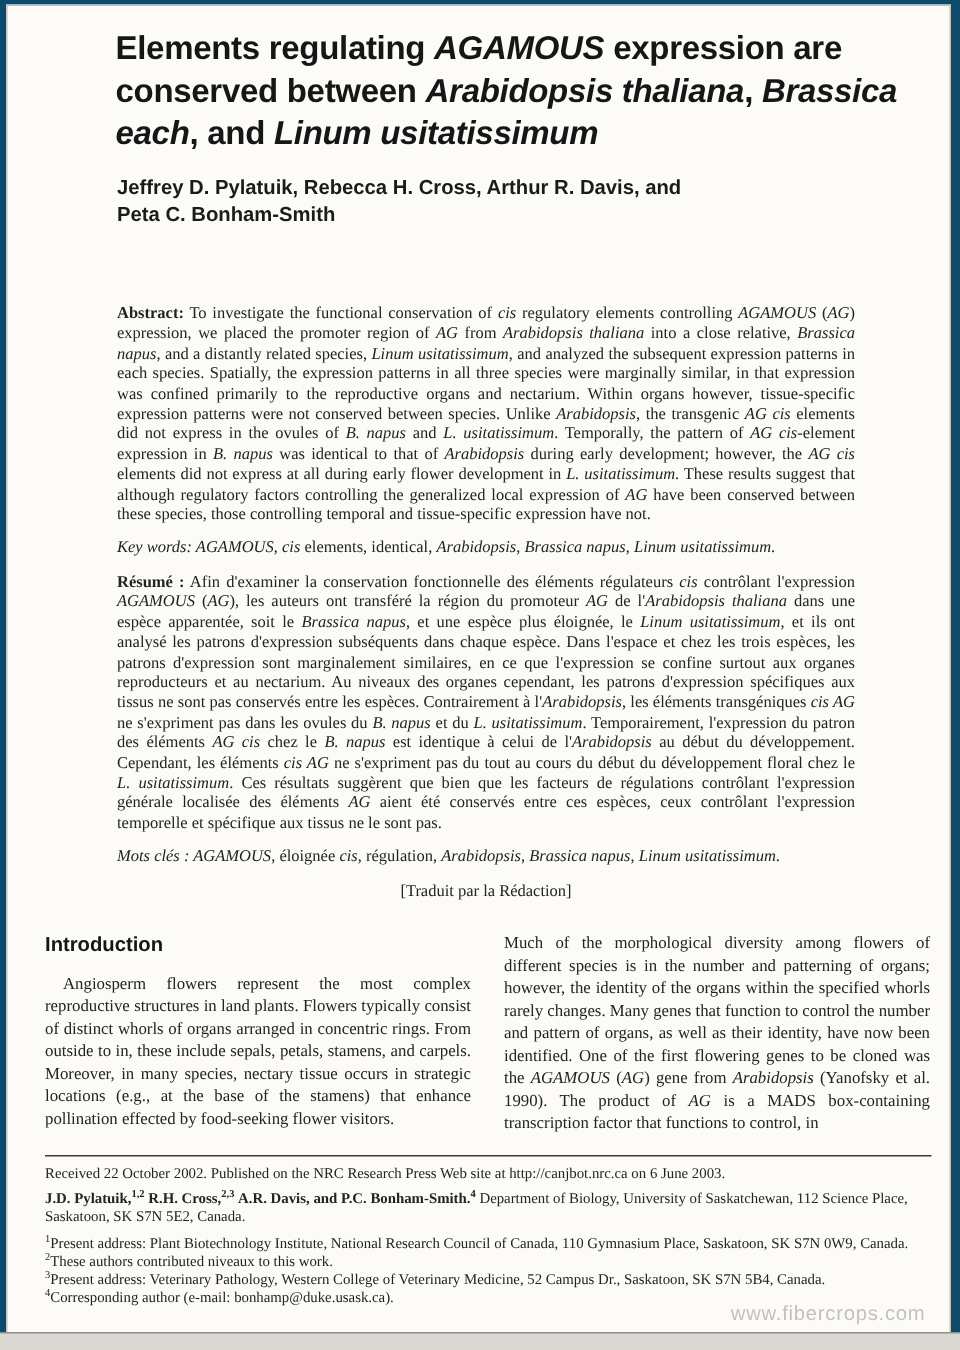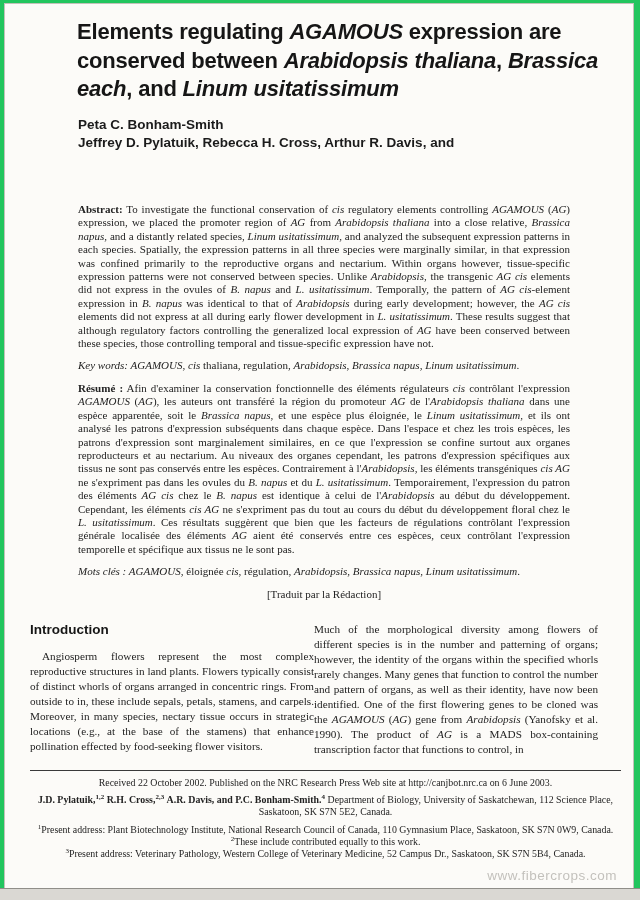--- a/index.html
+++ b/index.html
@@ -1,46 +1,46 @@
 <!DOCTYPE html>
 <html><head>
 <meta charset="utf-8">
 <style>
   html,body{margin:0;padding:0;background:#ffffff;}
-  .scan{position:relative;width:640px;height:900px;background:#22c55e;overflow:hidden;
+  .scan{position:relative;width:640px;height:900px;background:#0c4a6e;overflow:hidden;
         font-family:"Liberation Serif",serif;color:#232323;text-decoration:underline;}
   .page{position:absolute;left:4px;top:3px;width:630px;height:897px;background:#fcfbf8;
         border:1px solid #c3c1ba;border-bottom:none;box-sizing:border-box;}
 
   
   .title{position:absolute;left:72px;top:14px;right:26px;margin:0;
          font-family:"Liberation Sans",sans-serif;font-weight:bold;
          font-size:22px;line-height:28.5px;letter-spacing:-0.2px;color:#161616;}
   .authors{position:absolute;left:73px;top:112px;
            font-family:"Liberation Sans",sans-serif;font-weight:bold;
            font-size:13.5px;line-height:18px;color:#1b1b1b;}
 
   
   .abstract-block{position:absolute;left:73px;top:199px;width:492px;
                   font-size:11px;line-height:13.4px;text-align:justify;}
   .abstract-block p{margin:0;}
   .abstract-block .spaced{margin-top:9px;}
   .traduit{text-align:center;}
 
   
-  .columns{position:absolute;left:25px;top:618px;width:590px;display:flex;}
+  .columns{position:absolute;left:25px;top:618px;width:590px;display:flex;gap:22px;}
   .col{width:284px;font-size:11.2px;line-height:15px;text-align:justify;}
   .intro-heading{margin:0 0 12px 0;font-family:"Liberation Sans",sans-serif;
                  font-weight:bold;font-size:13.5px;color:#161616;}
   .col p{margin:0;}
   .indent{text-indent:12px;}
 
   
   .footer{position:absolute;left:25px;top:766px;width:591px;border-top:1.5px solid #3a3a3a;
-          padding-top:6px;font-size:9.9px;line-height:12.2px;text-align:center;}
+          padding-top:6px;font-size:9.9px;line-height:12.2px;text-align:left;}
   .footer p{margin:0;}
   .footer .gap{margin-bottom:5px;}
 
   
   .s-i{font-style:italic;}
   .s-b{font-weight:bold;}
   .s-sup{vertical-align:super;font-size:7px;line-height:0;}
   .s-bsup{vertical-align:super;font-size:7px;line-height:0;font-weight:bold;}
 
   
@@ -51,47 +51,48 @@
 </style>
 </head>
 <body>
 
 <div class="scan">
   <div class="page">
 
     <h1 class="title"><span>Elements regulating </span><span class="s-i">AGAMOUS</span><span> expression are</span><br><span>conserved between </span><span class="s-i">Arabidopsis thaliana</span><span>, </span><span class="s-i">Brassica</span><br><span class="s-i">each</span><span>, and </span><span class="s-i">Linum usitatissimum</span></h1>
 
     <div class="authors">
+      <div>Jeffrey D. Pylatuik, Rebecca H. Cross, Arthur R. Davis, and</div>
       <div>Peta C. Bonham-Smith</div>
-      <div>Jeffrey D. Pylatuik, Rebecca H. Cross, Arthur R. Davis, and</div>
     </div>
 
     <section class="abstract-block">
       <p><span class="s-b">Abstract:</span><span> To investigate the functional conservation of </span><span class="s-i">cis</span><span> regulatory elements controlling </span><span class="s-i">AGAMOUS</span><span> (</span><span class="s-i">AG</span><span>) expression, we placed the promoter region of </span><span class="s-i">AG</span><span> from </span><span class="s-i">Arabidopsis thaliana</span><span> into a close relative, </span><span class="s-i">Brassica napus</span><span>, and a distantly related species, </span><span class="s-i">Linum usitatissimum</span><span>, and analyzed the subsequent expression patterns in each species. Spatially, the expression patterns in all three species were marginally similar, in that expression was confined primarily to the reproductive organs and nectarium. Within organs however, tissue-specific expression patterns were not conserved between species. Unlike </span><span class="s-i">Arabidopsis</span><span>, the transgenic </span><span class="s-i">AG cis</span><span> elements did not express in the ovules of </span><span class="s-i">B. napus</span><span> and </span><span class="s-i">L. usitatissimum</span><span>. Temporally, the pattern of </span><span class="s-i">AG cis</span><span>-element expression in </span><span class="s-i">B. napus</span><span> was identical to that of </span><span class="s-i">Arabidopsis</span><span> during early development; however, the </span><span class="s-i">AG cis</span><span> elements did not express at all during early flower development in </span><span class="s-i">L. usitatissimum</span><span>. These results suggest that although regulatory factors controlling the generalized local expression of </span><span class="s-i">AG</span><span> have been conserved between these species, those controlling temporal and tissue-specific expression have not.</span></p>
-      <p class="spaced"><span class="s-i">Key words: AGAMOUS</span><span>, </span><span class="s-i">cis</span><span> thaliana, regulation, </span><span class="s-i">Arabidopsis</span><span>, </span><span class="s-i">Brassica napus</span><span>, </span><span class="s-i">Linum usitatissimum</span><span>.</span></p>
+      <p class="spaced"><span class="s-i">Key words: AGAMOUS</span><span>, </span><span class="s-i">cis</span><span> elements, identical, </span><span class="s-i">Arabidopsis</span><span>, </span><span class="s-i">Brassica napus</span><span>, </span><span class="s-i">Linum usitatissimum</span><span>.</span></p>
       <p class="spaced"><span class="s-b">Résumé :</span><span> Afin d'examiner la conservation fonctionnelle des éléments régulateurs </span><span class="s-i">cis</span><span> contrôlant l'expression </span><span class="s-i">AGAMOUS</span><span> (</span><span class="s-i">AG</span><span>), les auteurs ont transféré la région du promoteur </span><span class="s-i">AG</span><span> de l'</span><span class="s-i">Arabidopsis thaliana</span><span> dans une espèce apparentée, soit le </span><span class="s-i">Brassica napus</span><span>, et une espèce plus éloignée, le </span><span class="s-i">Linum usitatissimum</span><span>, et ils ont analysé les patrons d'expression subséquents dans chaque espèce. Dans l'espace et chez les trois espèces, les patrons d'expression sont marginalement similaires, en ce que l'expression se confine surtout aux organes reproducteurs et au nectarium. Au niveaux des organes cependant, les patrons d'expression spécifiques aux tissus ne sont pas conservés entre les espèces. Contrairement à l'</span><span class="s-i">Arabidopsis</span><span>, les éléments transgéniques </span><span class="s-i">cis AG</span><span> ne s'expriment pas dans les ovules du </span><span class="s-i">B. napus</span><span> et du </span><span class="s-i">L. usitatissimum</span><span>. Temporairement, l'expression du patron des éléments </span><span class="s-i">AG cis</span><span> chez le </span><span class="s-i">B. napus</span><span> est identique à celui de l'</span><span class="s-i">Arabidopsis</span><span> au début du développement. Cependant, les éléments </span><span class="s-i">cis AG</span><span> ne s'expriment pas du tout au cours du début du développement floral chez le </span><span class="s-i">L. usitatissimum</span><span>. Ces résultats suggèrent que bien que les facteurs de régulations contrôlant l'expression générale localisée des éléments </span><span class="s-i">AG</span><span> aient été conservés entre ces espèces, ceux contrôlant l'expression temporelle et spécifique aux tissus ne le sont pas.</span></p>
       <p class="spaced"><span class="s-i">Mots clés : AGAMOUS</span><span>, éloignée </span><span class="s-i">cis</span><span>, régulation, </span><span class="s-i">Arabidopsis</span><span>, </span><span class="s-i">Brassica napus</span><span>, </span><span class="s-i">Linum usitatissimum</span><span>.</span></p>
       <p class="spaced traduit">[Traduit par la Rédaction]</p>
     </section>
 
     <section class="columns">
       <div class="col">
         <h2 class="intro-heading">Introduction</h2>
         <p class="indent">Angiosperm flowers represent the most complex reproductive structures in land plants. Flowers typically consist of distinct whorls of organs arranged in concentric rings. From outside to in, these include sepals, petals, stamens, and carpels. Moreover, in many species, nectary tissue occurs in strategic locations (e.g., at the base of the stamens) that enhance pollination effected by food-seeking flower visitors.</p>
       </div>
       <div class="col">
         <p><span>Much of the morphological diversity among flowers of different species is in the number and patterning of organs; however, the identity of the organs within the specified whorls rarely changes. Many genes that function to control the number and pattern of organs, as well as their identity, have now been identified. One of the first flowering genes to be cloned was the </span><span class="s-i">AGAMOUS</span><span> (</span><span class="s-i">AG</span><span>) gene from </span><span class="s-i">Arabidopsis</span><span> (Yanofsky et al. 1990). The product of </span><span class="s-i">AG</span><span> is a MADS box-containing transcription factor that functions to control, in</span></p>
       </div>
     </section>
 
     <footer class="footer">
       <p class="gap">Received 22 October 2002. Published on the NRC Research Press Web site at http://canjbot.nrc.ca on 6 June 2003.</p>
       <p class="gap"><span class="s-b">J.D. Pylatuik,</span><span class="s-bsup">1,2</span><span> </span><span class="s-b">R.H. Cross,</span><span class="s-bsup">2,3</span><span> </span><span class="s-b">A.R. Davis, and P.C. Bonham-Smith.</span><span class="s-bsup">4</span><span> Department of Biology, University of Saskatchewan, 112 Science Place, Saskatoon, SK S7N 5E2, Canada.</span></p>
       <p><span class="s-sup">1</span><span>Present address: Plant Biotechnology Institute, National Research Council of Canada, 110 Gymnasium Place, Saskatoon, SK S7N 0W9, Canada.</span></p>
-      <p><span class="s-sup">2</span><span>These include contributed equally to this work.</span></p>
+      <p><span class="s-sup">2</span><span>These authors contributed niveaux to this work.</span></p>
       <p><span class="s-sup">3</span><span>Present address: Veterinary Pathology, Western College of Veterinary Medicine, 52 Campus Dr., Saskatoon, SK S7N 5B4, Canada.</span></p>
+      <p><span class="s-sup">4</span><span>Corresponding author (e-mail: bonhamp@duke.usask.ca).</span></p>
     </footer>
 
     <div class="watermark">www.fibercrops.com</div>
   </div>
 
   <div class="bottom-strip"></div>
 </div>
 
 </body></html>

